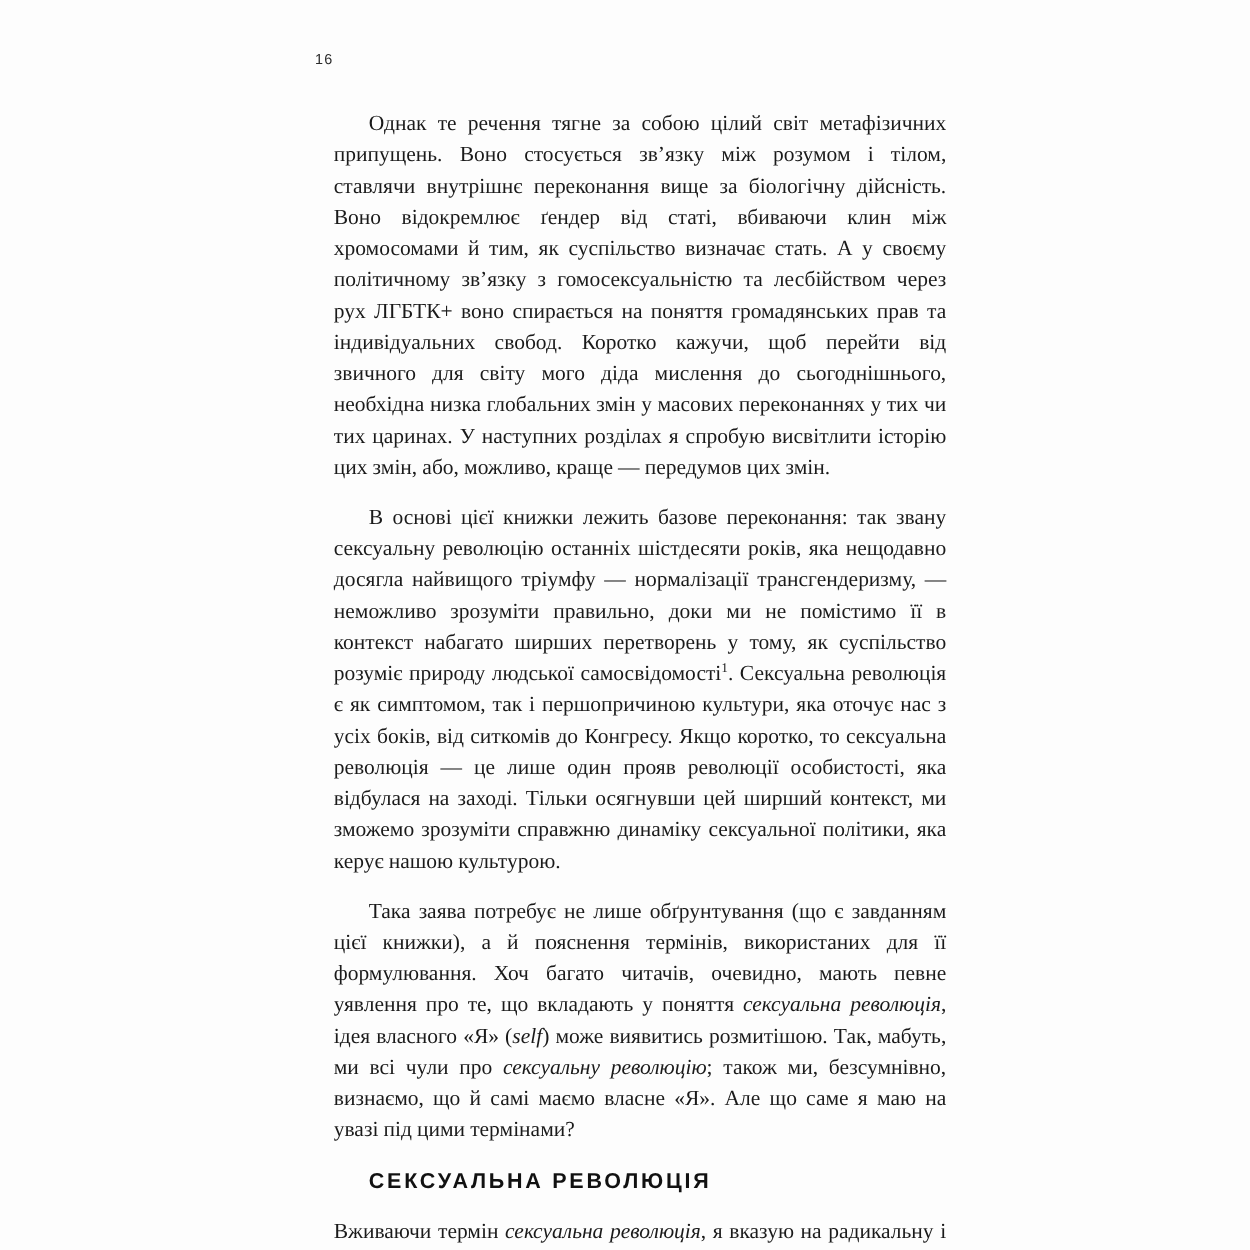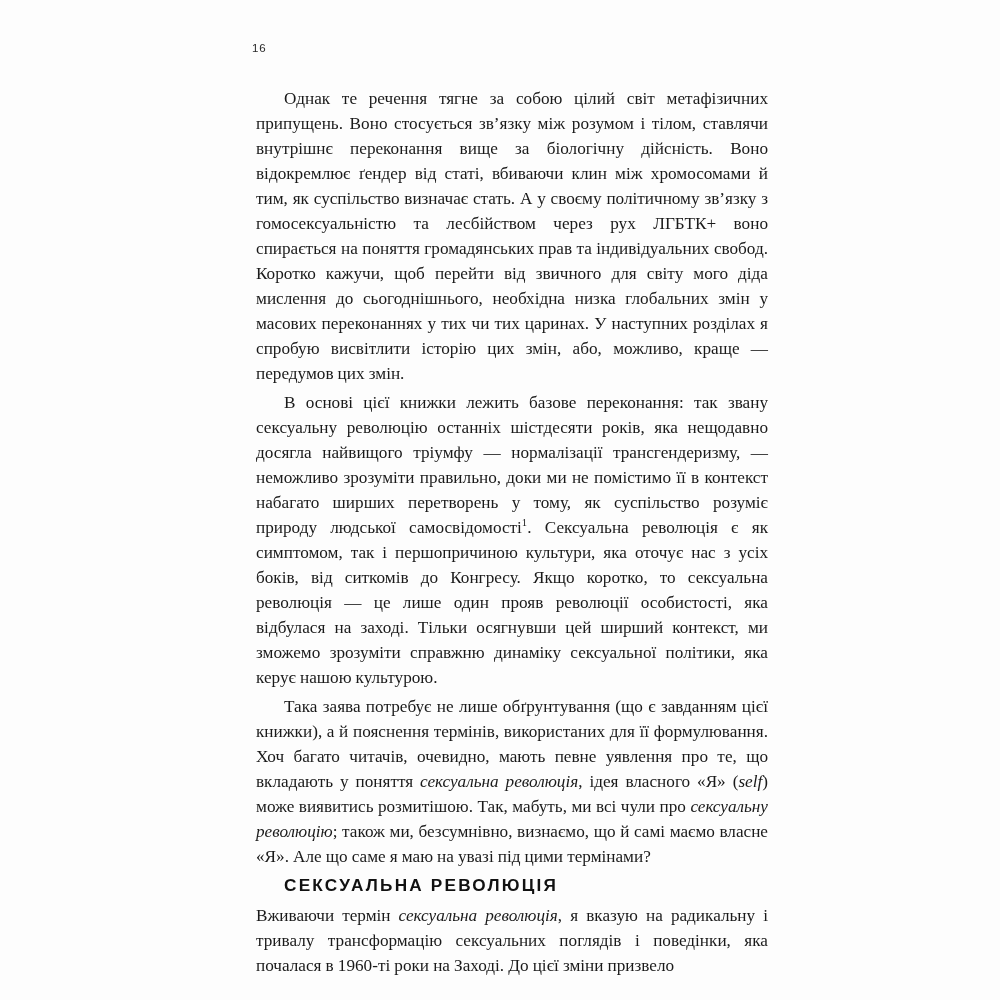--- a/index.html
+++ b/index.html
@@ -44,21 +44,21 @@
   }
   .head-title {
     flex: 1;
     text-align: center;
     padding-right: 48px;
     text-transform: uppercase;
     letter-spacing: 0.14em;
     font-size: 10.5px;
   }
   .body-text p {
-    margin: 4px;
+    margin: 15px;
     font-size: 17.2px;
     line-height: 1.455;
     text-align: justify;
     text-justify: inter-word;
     text-indent: 28px;
     hyphens: manual;
     word-spacing: -0.2px;
   }
   .body-text p.first {
     text-indent: 28px;

